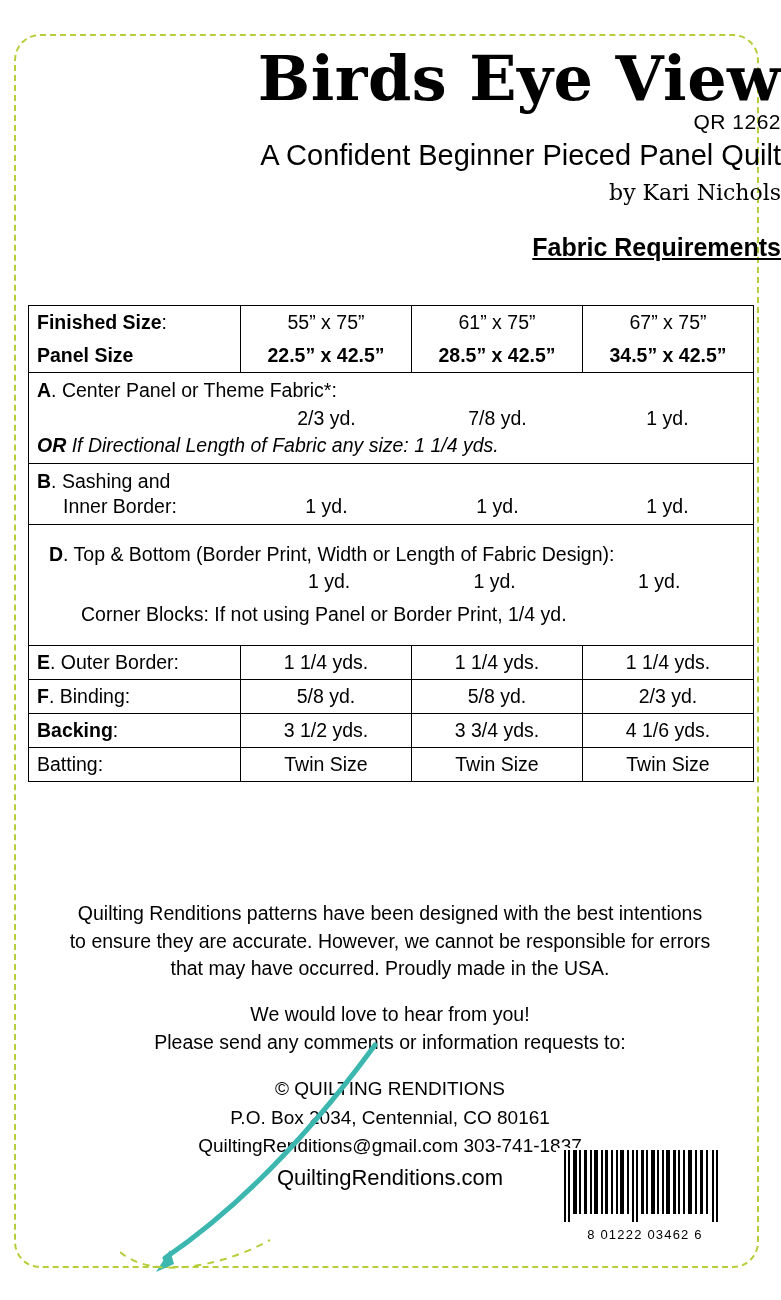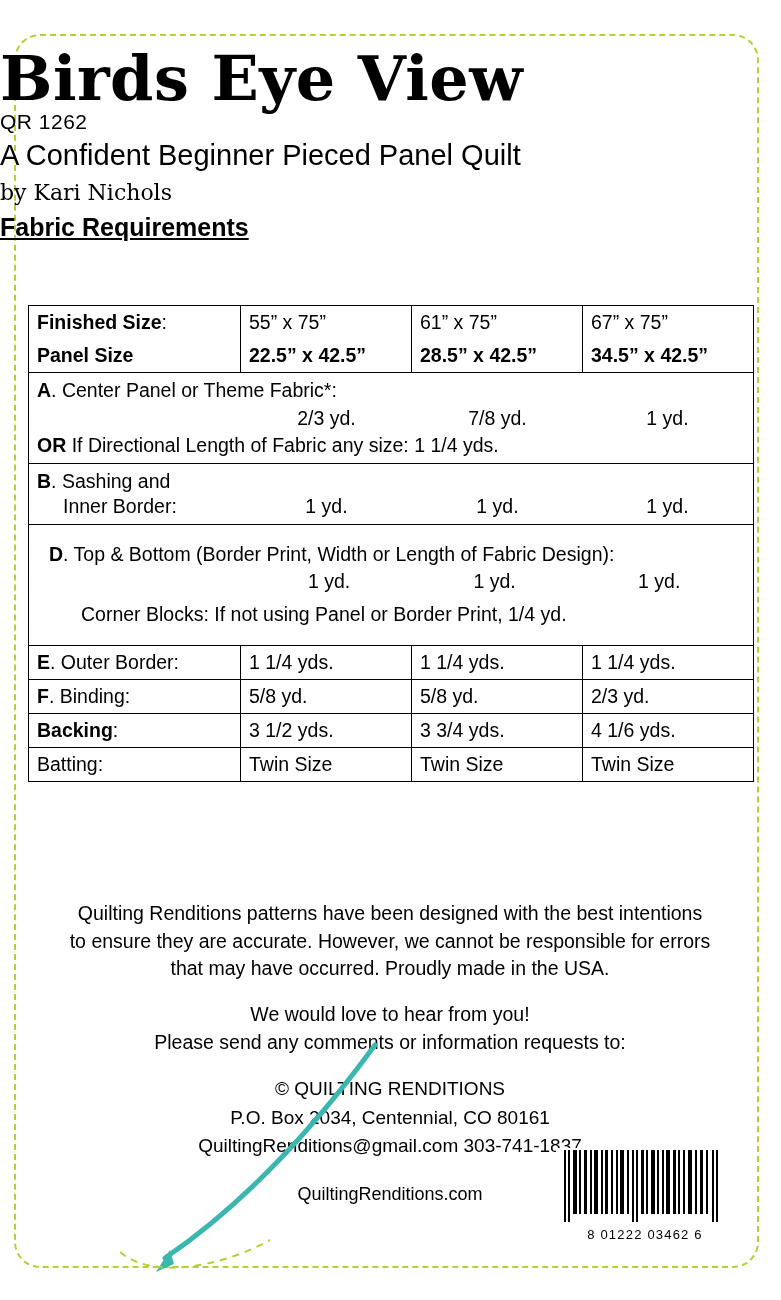--- a/index.html
+++ b/index.html
@@ -32,21 +32,21 @@
     border-radius: 26px;
     box-sizing: border-box;
     pointer-events: none;
   }
 
   .header {
     position: absolute;
     left: 0;
     top: 48px;
     width: 781px;
-    text-align: left;
+    text-align: right;
   }
   .title {
     font-family: "DejaVu Serif", serif;
     font-size: 62px;
     font-weight: 700;
     letter-spacing: 0.5px;
     line-height: 1.0;
     margin: 0;
   }
   .code {
@@ -61,42 +61,42 @@
   }
   .author {
     font-family: "DejaVu Serif", serif;
     font-size: 22px;
     margin-top: 8px;
   }
   .section-heading {
     font-family: "Liberation Sans", sans-serif;
     font-size: 25px;
     font-weight: 700;
-    margin-top: 8px;
+    margin-top: 28px;
     text-decoration: underline;
   }
 
   
   table.fab {
     position: absolute;
     left: 28px;
     top: 305px;
     width: 725px;
     border-collapse: collapse;
     font-size: 19.5px;
     table-layout: fixed;
   }
   table.fab td {
     border: 1px solid #000;
     padding: 0;
     vertical-align: middle;
   }
   .cellpad { padding: 5px 8px; }
   .lbl { text-align: left; }
-  .ctr { text-align: left; }
+  .ctr { text-align: center; }
   .bold { font-weight: 700; }
   .nb-top { border-top: none !important; }
   .nb-bot { border-bottom: none !important; }
 
   .rowline { line-height: 1.28; }
 
   
   .disclaimer {
     position: absolute;
     left: 30px;
@@ -118,22 +118,22 @@
   .company-block {
     position: absolute;
     left: 30px;
     top: 1075px;
     width: 720px;
     text-align: center;
     font-size: 19px;
     line-height: 1.5;
   }
   .website {
-    font-size: 18px;
-    margin-top: 20px;
+    font-size: 22px;
+    margin-top: 0;
   }
 
   
   .barcode-wrap {
     position: absolute;
     left: 556px;
     top: 1148px;
     width: 178px;
     height: 104px;
   }
@@ -218,21 +218,21 @@
         <td colspan="4" style="padding:0">
           <div style="padding:5px 8px 3px 8px;" class="rowline">
             <span class="bold">A</span><span>. Center Panel or Theme Fabric*:</span>
           </div>
           <div style="display:flex; line-height:1.28;">
             <div style="width:212px;"></div>
             <div style="width:171px; text-align:center;">2/3 yd.</div>
             <div style="width:171px; text-align:center;">7/8 yd.</div>
             <div style="width:169px; text-align:center;">1 yd.</div>
           </div>
-          <div style="padding:2px 8px 5px 8px;" class="rowline">
+          <div style="padding:2px 8px 5px 8px;font-style:italic;" class="rowline">
             <span class="bold">OR</span><span> If Directional Length of Fabric any size:   1 1/4 yds.</span>
           </div>
         </td>
       </tr>
 
       <tr>
         <td colspan="4" style="padding:0">
           <div style="padding:5px 8px 0 8px;" class="rowline">
             <span class="bold">B</span><span>. Sashing and</span>
           </div>

